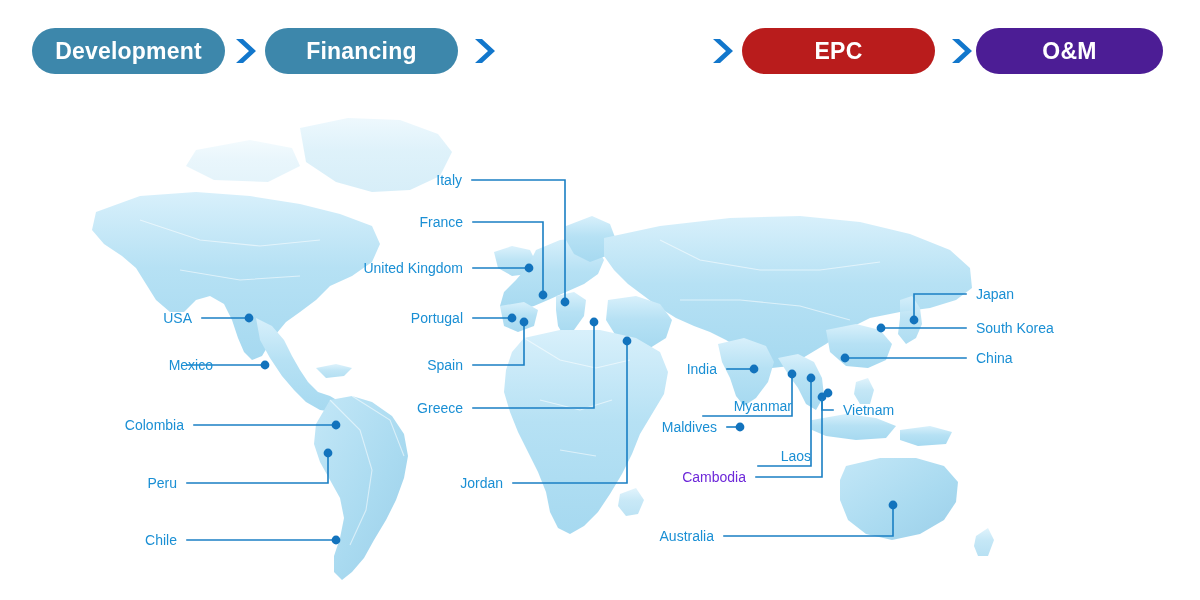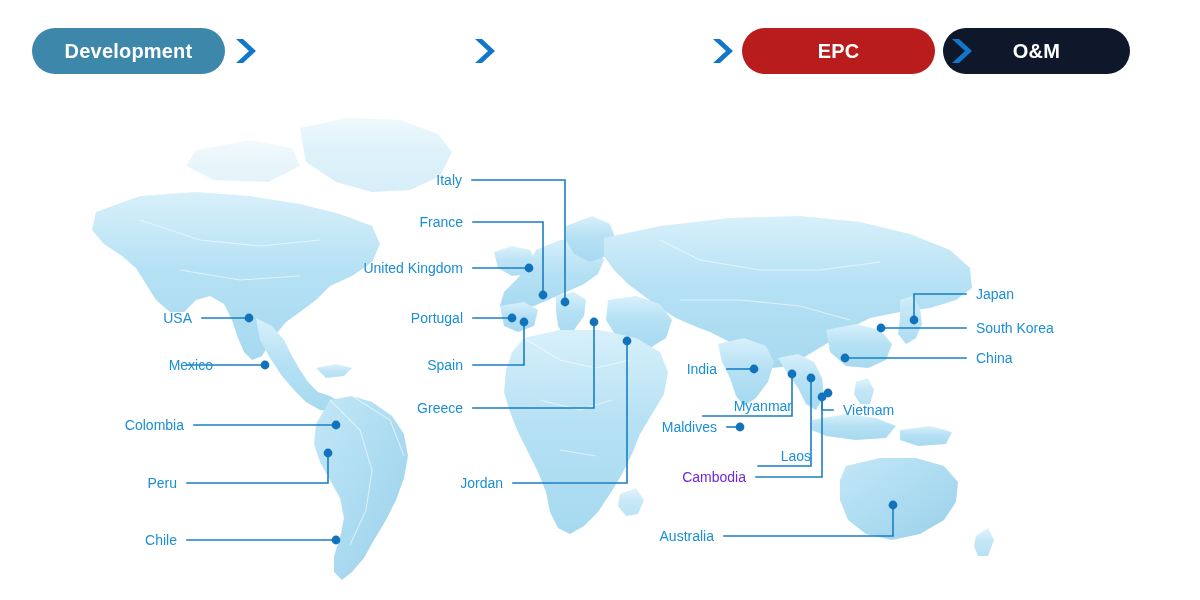--- a/index.html
+++ b/index.html
@@ -13,21 +13,21 @@
   #stage{position:relative;width:1200px;height:600px;}
 
   
   #process-bar{
     position:absolute;left:0;top:0;width:1200px;height:100px;
   }
   .pill{
     position:absolute;top:28px;height:46px;
     background:#3d87ab;border-radius:23px;
     display:flex;align-items:center;justify-content:center;
-    color:#ffffff;font-size:20px;font-weight:bold;
+    color:#ffffff;font-size:23px;font-weight:bold;
     letter-spacing:.2px;line-height:1;
     -webkit-font-smoothing:antialiased;
   }
   .chev{
     position:absolute;top:36px;width:30px;height:30px;
   }
   .chev svg{display:block;}
 
   
   #map-layer{position:absolute;left:0;top:0;width:1200px;height:600px;}
@@ -45,22 +45,23 @@
   .mlabel.r{transform:translate(-100%,-50%);}   
   .mlabel.l{transform:translate(0,-50%);}       
 </style>
 </head>
 <body>
 
 <div id="stage">
 
   <div id="process-bar">
       <div class="pill" style="left: 32px; width: 193px; background: rgb(61, 135, 171); color: rgb(255, 255, 255);">Development</div>
+      <div class="pill" style="left: 265px; width: 193px; background: rgb(61, 135, 171); color: rgb(255, 255, 255);">Financing</div>
       <div class="pill" style="left: 742px; width: 193px; background: #b91c1c; color: rgb(255, 255, 255);">EPC</div>
-      <div class="pill" style="left: 943px; width: 187px; background: #0f172a; color: rgb(255, 255, 255);">O&amp;M</div>
+      <div class="pill" style="left: 976px; width: 187px; background: #4c1d95; color: rgb(255, 255, 255);">O&amp;M</div>
       <div class="chev" style="left: 232px;">
         <svg width="30" height="30" viewBox="0 0 30 30">
           <path d="M4 3 L17 15 L4 27 L11 27 L24 15 L11 3 Z" fill="#1277cc"></path>
         </svg>
       </div>
       <div class="chev" style="left: 471px;">
         <svg width="30" height="30" viewBox="0 0 30 30">
           <path d="M4 3 L17 15 L4 27 L11 27 L24 15 L11 3 Z" fill="#1277cc"></path>
         </svg>
       </div>

